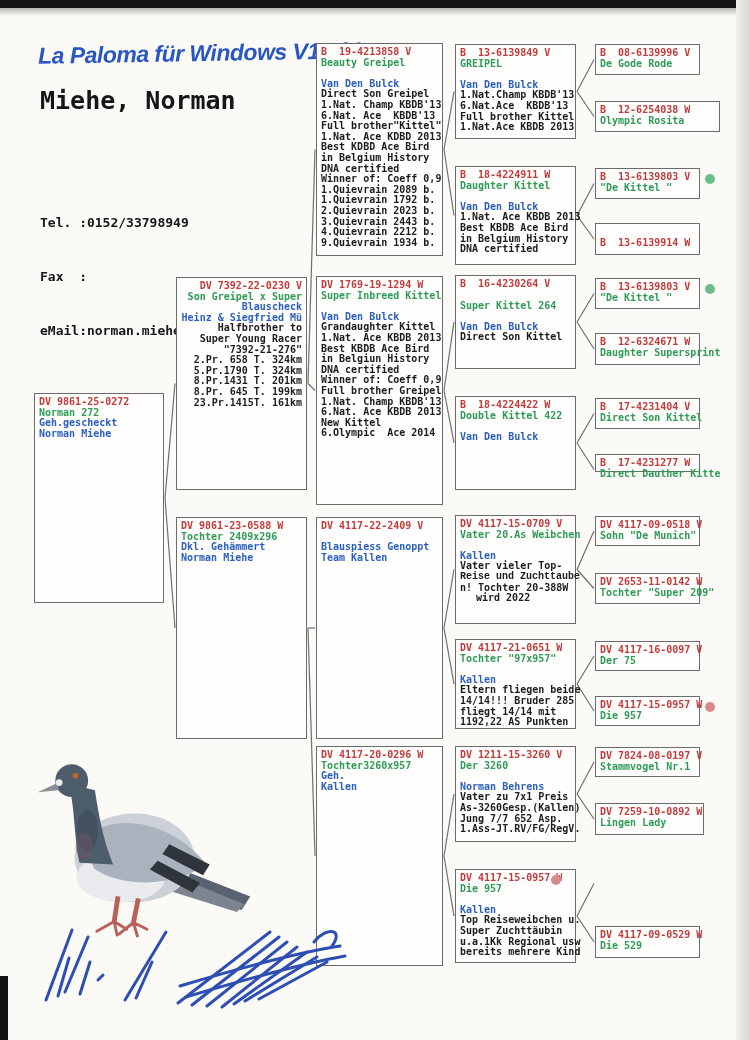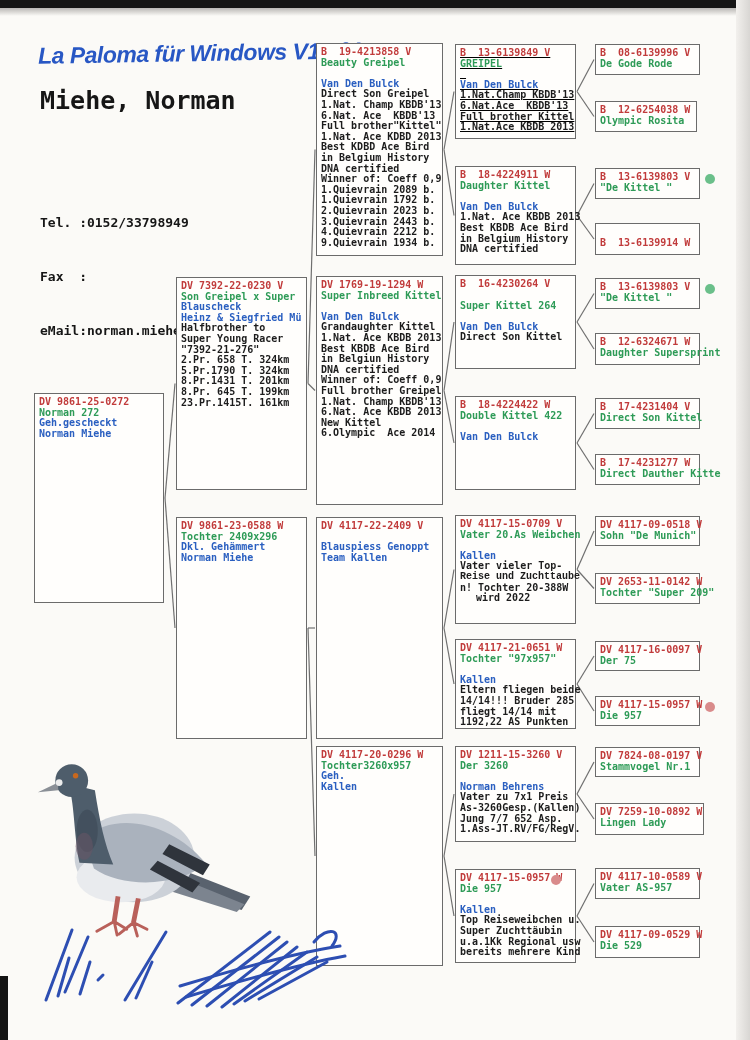--- a/index.html
+++ b/index.html
@@ -81,21 +81,21 @@
       <line x1="577" y1="916" x2="594" y2="883.5" stroke="#6f6f6f" stroke-width="1.2"></line>
       <line x1="577" y1="916" x2="594" y2="942" stroke="#6f6f6f" stroke-width="1.2"></line>
     </svg>
   <div id="boxes">
       <div class="box" style="left: 34px; top: 393px; width: 130px; height: 210px;">
         <div class="bl" style="color: rgb(193, 59, 59);">DV 9861-25-0272</div>
         <div class="bl" style="color: rgb(46, 155, 87);">Norman 272</div>
         <div class="bl" style="color: rgb(42, 95, 192);">Geh.gescheckt</div>
         <div class="bl" style="color: rgb(42, 95, 192);">Norman Miehe</div>
       </div>
-      <div class="box" style="left: 176px; top: 277px; width: 131px; height: 213px;">
+      <div class="box" style="left: 176px; top: 277px; width: 131px; height: 213px; text-align: right;">
         <div class="bl" style="color: rgb(193, 59, 59);">DV 7392-22-0230 V</div>
         <div class="bl" style="color: rgb(46, 155, 87);">Son Greipel x Super</div>
         <div class="bl" style="color: rgb(42, 95, 192);">Blauscheck</div>
         <div class="bl" style="color: rgb(42, 95, 192);">Heinz &amp; Siegfried Mü</div>
         <div class="bl" style="color: rgb(28, 28, 28);">Halfbrother to</div>
         <div class="bl" style="color: rgb(28, 28, 28);">Super Young Racer</div>
         <div class="bl" style="color: rgb(28, 28, 28);">"7392-21-276"</div>
         <div class="bl" style="color: rgb(28, 28, 28);">2.Pr. 658 T. 324km</div>
         <div class="bl" style="color: rgb(28, 28, 28);">5.Pr.1790 T. 324km</div>
         <div class="bl" style="color: rgb(28, 28, 28);">8.Pr.1431 T. 201km</div>
@@ -151,21 +151,21 @@
         <div class="bl" style="color: rgb(28, 28, 28);">&nbsp;</div>
         <div class="bl" style="color: rgb(42, 95, 192);">Blauspiess Genoppt</div>
         <div class="bl" style="color: rgb(42, 95, 192);">Team Kallen</div>
       </div>
       <div class="box" style="left: 316px; top: 746px; width: 127px; height: 220px;">
         <div class="bl" style="color: rgb(193, 59, 59);">DV 4117-20-0296 W</div>
         <div class="bl" style="color: rgb(46, 155, 87);">Tochter3260x957</div>
         <div class="bl" style="color: rgb(42, 95, 192);">Geh.</div>
         <div class="bl" style="color: rgb(42, 95, 192);">Kallen</div>
       </div>
-      <div class="box" style="left: 455px; top: 44px; width: 121px; height: 95px; text-decoration: underline;">
+      <div class="box" style="left: 455px; top: 44px; width: 121px; height: 95px;">
         <div class="bl" style="color: rgb(193, 59, 59);">B  13-6139849 V</div>
         <div class="bl" style="color: rgb(46, 155, 87);">GREIPEL</div>
         <div class="bl" style="color: rgb(28, 28, 28);">&nbsp;</div>
         <div class="bl" style="color: rgb(42, 95, 192);">Van Den Bulck</div>
         <div class="bl" style="color: rgb(28, 28, 28);">1.Nat.Champ KBDB'13</div>
         <div class="bl" style="color: rgb(28, 28, 28);">6.Nat.Ace  KBDB'13</div>
         <div class="bl" style="color: rgb(28, 28, 28);">Full brother Kittel</div>
         <div class="bl" style="color: rgb(28, 28, 28);">1.Nat.Ace KBDB 2013</div>
       </div>
       <div class="box" style="left: 455px; top: 166px; width: 121px; height: 99px;">
@@ -229,21 +229,21 @@
         <div class="bl" style="color: rgb(28, 28, 28);">Top Reiseweibchen u.</div>
         <div class="bl" style="color: rgb(28, 28, 28);">Super Zuchttäubin</div>
         <div class="bl" style="color: rgb(28, 28, 28);">u.a.1Kk Regional usw</div>
         <div class="bl" style="color: rgb(28, 28, 28);">bereits mehrere Kind</div>
         <span class="dot" style="background: rgb(217, 139, 139); top: 5px; left: 95px;"></span>
       </div>
       <div class="box" style="left: 595px; top: 44px; width: 105px; height: 31px;">
         <div class="bl" style="color: rgb(193, 59, 59);">B  08-6139996 V</div>
         <div class="bl" style="color: rgb(46, 155, 87);">De Gode Rode</div>
       </div>
-      <div class="box" style="left: 595px; top: 101px; width: 102px; height: 31px;">
+      <div class="box" style="left: 595px; top: 101px; width: 125px; height: 31px;">
         <div class="bl" style="color: rgb(193, 59, 59);">B  12-6254038 W</div>
         <div class="bl" style="color: rgb(46, 155, 87);">Olympic Rosita</div>
       </div>
       <div class="box" style="left: 595px; top: 168px; width: 105px; height: 31px;">
         <div class="bl" style="color: rgb(193, 59, 59);">B  13-6139803 V</div>
         <div class="bl" style="color: rgb(46, 155, 87);">"De Kittel "</div>
         <span class="dot" style="background: rgb(106, 191, 138); top: 5px; left: 109px;"></span>
       </div>
       <div class="box" style="left: 595px; top: 223px; width: 105px; height: 32px;">
         <div class="bl" style="color: rgb(28, 28, 28);">&nbsp;</div>
@@ -255,21 +255,21 @@
         <span class="dot" style="background: rgb(106, 191, 138); top: 5px; left: 109px;"></span>
       </div>
       <div class="box" style="left: 595px; top: 333px; width: 105px; height: 32px;">
         <div class="bl" style="color: rgb(193, 59, 59);">B  12-6324671 W</div>
         <div class="bl" style="color: rgb(46, 155, 87);">Daughter Supersprint</div>
       </div>
       <div class="box" style="left: 595px; top: 398px; width: 105px; height: 31px;">
         <div class="bl" style="color: rgb(193, 59, 59);">B  17-4231404 V</div>
         <div class="bl" style="color: rgb(46, 155, 87);">Direct Son Kittel</div>
       </div>
-      <div class="box" style="left: 595px; top: 454px; width: 105px; height: 31px;">
+      <div class="box" style="left: 595px; top: 454px; width: 105px; height: 18px;">
         <div class="bl" style="color: rgb(193, 59, 59);">B  17-4231277 W</div>
         <div class="bl" style="color: rgb(46, 155, 87);">Direct Dauther Kitte</div>
       </div>
       <div class="box" style="left: 595px; top: 516px; width: 105px; height: 30px;">
         <div class="bl" style="color: rgb(193, 59, 59);">DV 4117-09-0518 V</div>
         <div class="bl" style="color: rgb(46, 155, 87);">Sohn "De Munich"</div>
       </div>
       <div class="box" style="left: 595px; top: 573px; width: 105px; height: 31px;">
         <div class="bl" style="color: rgb(193, 59, 59);">DV 2653-11-0142 W</div>
         <div class="bl" style="color: rgb(46, 155, 87);">Tochter "Super 209"</div>
@@ -283,24 +283,20 @@
         <div class="bl" style="color: rgb(46, 155, 87);">Die 957</div>
         <span class="dot" style="background: rgb(217, 139, 139); top: 5px; left: 109px;"></span>
       </div>
       <div class="box" style="left: 595px; top: 747px; width: 105px; height: 30px;">
         <div class="bl" style="color: rgb(193, 59, 59);">DV 7824-08-0197 V</div>
         <div class="bl" style="color: rgb(46, 155, 87);">Stammvogel Nr.1</div>
       </div>
       <div class="box" style="left: 595px; top: 803px; width: 109px; height: 32px;">
         <div class="bl" style="color: rgb(193, 59, 59);">DV 7259-10-0892 W</div>
         <div class="bl" style="color: rgb(46, 155, 87);">Lingen Lady</div>
-      </div>
-      <div class="box" style="left: 595px; top: 868px; width: 105px; height: 31px;">
-        <div class="bl" style="color: rgb(193, 59, 59);">DV 4117-10-0589 V</div>
-        <div class="bl" style="color: rgb(46, 155, 87);">Vater AS-957</div>
       </div>
       <div class="box" style="left: 595px; top: 926px; width: 105px; height: 32px;">
         <div class="bl" style="color: rgb(193, 59, 59);">DV 4117-09-0529 W</div>
         <div class="bl" style="color: rgb(46, 155, 87);">Die 529</div>
       </div>
     </div>
 
   <svg class="pigeon" viewBox="0 0 250 230">
     <path d="M150,128 L232,160 L223,174 L146,150 Z" fill="#59626e"></path>
     <path d="M152,138 L226,168 L218,176 L148,154 Z" fill="#7c848f"></path>

